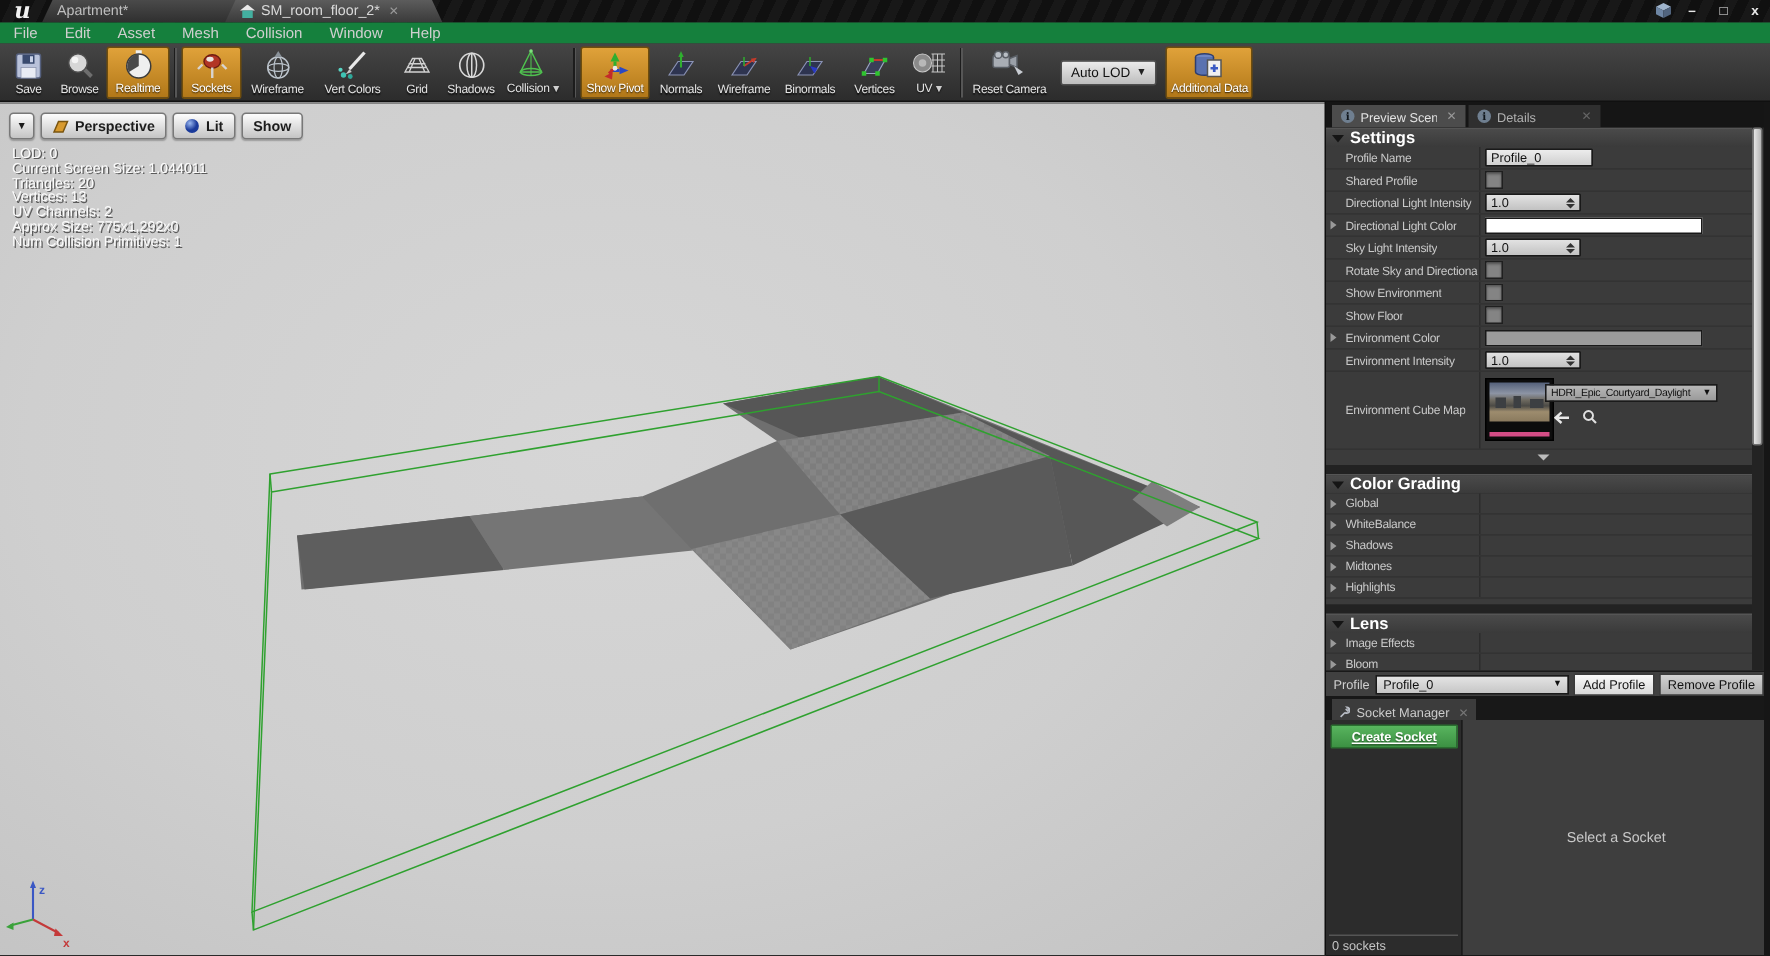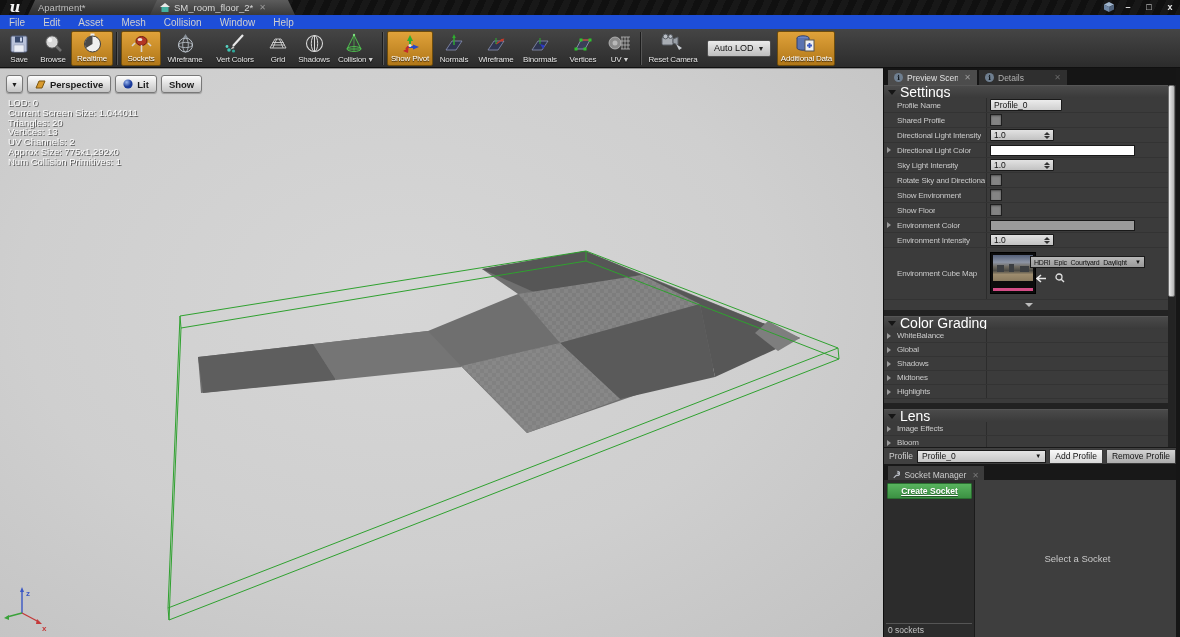--- a/index.html
+++ b/index.html
@@ -14,21 +14,21 @@
     line-height:14px;text-align:center;}
   .doctab{position:absolute;top:0;height:15px;display:flex;align-items:center;gap:4px;
     padding:0 10px;font-size:9.5px;color:#d8d8d8;
     clip-path:polygon(7px 0,calc(100% - 7px) 0,100% 100%,0 100%);}
   #tab-apartment{left:28px;width:120px;background:linear-gradient(#4a4a4a,#2f2f2f);color:#bfbfbf;}
   #tab-mesh{left:150px;width:125px;background:linear-gradient(#5c5c5c,#3a3a3a);}
   .tabclose{color:#9a9a9a;font-size:8px;margin-left:2px;}
   #wincontrols{position:absolute;right:2px;top:1px;display:flex;gap:5px;align-items:center;}
   .winbtn{width:16px;height:12px;color:#e8e8e8;font-size:9px;line-height:12px;text-align:center;font-weight:bold;}
   
-  #menubar{position:absolute;left:0;top:15px;width:1180px;height:14px;background:#1d4ed8;
+  #menubar{position:absolute;left:0;top:15px;width:1180px;height:14px;background:#15803d;
     display:flex;align-items:center;}
   .menuitem{padding:0 9px;font-size:10px;color:#cfcfcf;}
   
   #toolbar{position:absolute;left:0;top:29px;width:1180px;height:39px;
     background:linear-gradient(#454545,#2c2c2c);border-bottom:1px solid #101010;
     display:flex;align-items:center;padding-left:3px;box-sizing:border-box;}
   .tbtn{position:relative;height:35px;display:flex;flex-direction:column;align-items:center;
     justify-content:flex-end;padding:1px 2px;box-sizing:border-box;flex:none;}
   .tbtn .ic{height:22px;display:flex;align-items:center;justify-content:center;}
   .tbtn .lb{font-size:8px;color:#e4e4e4;text-shadow:0 1px 1px rgba(0,0,0,.8);
@@ -61,21 +61,21 @@
   .pptab{height:15px;display:flex;align-items:center;gap:4px;padding:0 6px;font-size:8.5px;box-sizing:border-box;}
   .pptab.active{background:#4c4c4c;color:#e3e3e3;margin-left:4px;width:89px;}
   .pptab.idle{background:#2f2f2f;color:#b0b0b0;margin-left:2px;width:88px;}
   .infoicon{width:9px;height:9px;border-radius:50%;background:#6f7f90;color:#10161c;
     font-size:7px;font-weight:bold;line-height:9px;text-align:center;font-family:"DejaVu Serif",serif;flex:none;}
   #ppscroll{position:absolute;left:0;top:17px;width:290px;height:362px;overflow:hidden;background:#262626;}
   .sechead{height:13px;background:linear-gradient(#4a4a4a,#3a3a3a);display:flex;align-items:center;
     padding-left:4px;gap:4px;border-top:1px solid #555;box-sizing:border-box;}
   .sechead .tri{width:0;height:0;border-left:4px solid transparent;border-right:4px solid transparent;
     border-top:5px solid #151515;}
-  .sechead .st{font-size:14px;font-weight:normal;color:#fff;text-align:center;}
+  .sechead .st{font-size:11px;font-weight:bold;color:#fff;text-align:center;}
   .prow{position:relative;height:15px;background:#3b3b3b;border-bottom:1px solid #333333;
     box-sizing:border-box;display:flex;align-items:center;}
   .prow .plabel{position:absolute;left:13px;font-size:8px;color:#c9c9c9;letter-spacing:-.2px;
     white-space:nowrap;overflow:hidden;max-width:88px;}
   .prow .exp{position:absolute;left:3px;width:0;height:0;border-top:3.5px solid transparent;
     border-bottom:3.5px solid transparent;border-left:4.5px solid #9a9a9a;}
   .prow .vsep{position:absolute;left:102px;top:0;bottom:0;width:1px;background:#2c2c2c;}
   .pval{position:absolute;left:106px;display:flex;align-items:center;}
   .spin{width:64px;height:12px;background:linear-gradient(#e2e2e2,#c2c2c2);border:1px solid #191919;
     border-radius:1px;font-size:8.5px;color:#111;padding:0 3px;box-sizing:border-box;
@@ -591,26 +591,26 @@
           <i></i>
         </div>
       <div class="secgap"></div>
 
       <div class="sechead">
         <span class="tri"></span>
         <span class="st">Color Grading</span>
       </div>
       <div class="prow" style="height:14px">
         <span class="exp"></span>
+        <span class="plabel">Global</span>
+          <span class="vsep"></span>
+      </div>
+      <div class="prow" style="height:14px">
+        <span class="exp"></span>
         <span class="plabel">WhiteBalance</span>
-          <span class="vsep"></span>
-      </div>
-      <div class="prow" style="height:14px">
-        <span class="exp"></span>
-        <span class="plabel">Global</span>
           <span class="vsep"></span>
       </div>
       <div class="prow" style="height:14px">
         <span class="exp"></span>
         <span class="plabel">Shadows</span>
           <span class="vsep"></span>
       </div>
       <div class="prow" style="height:14px">
         <span class="exp"></span>
         <span class="plabel">Midtones</span>

